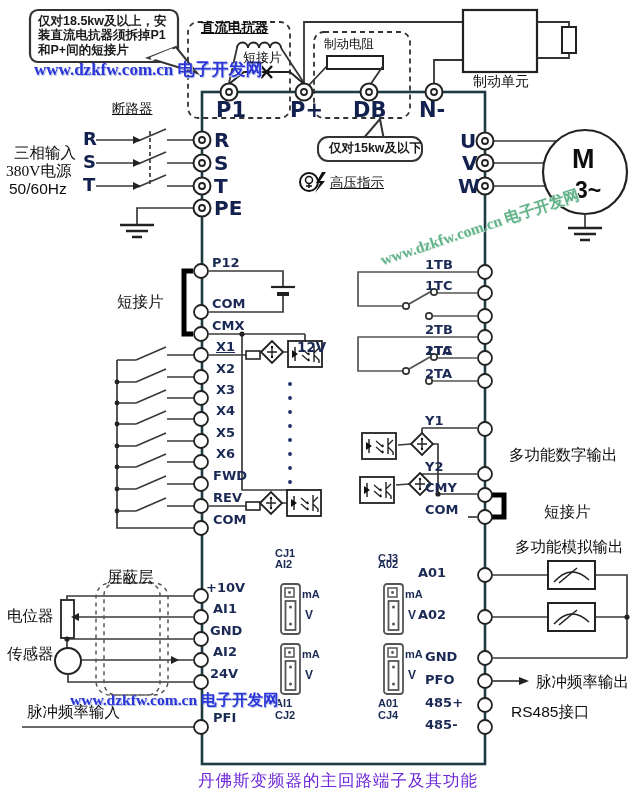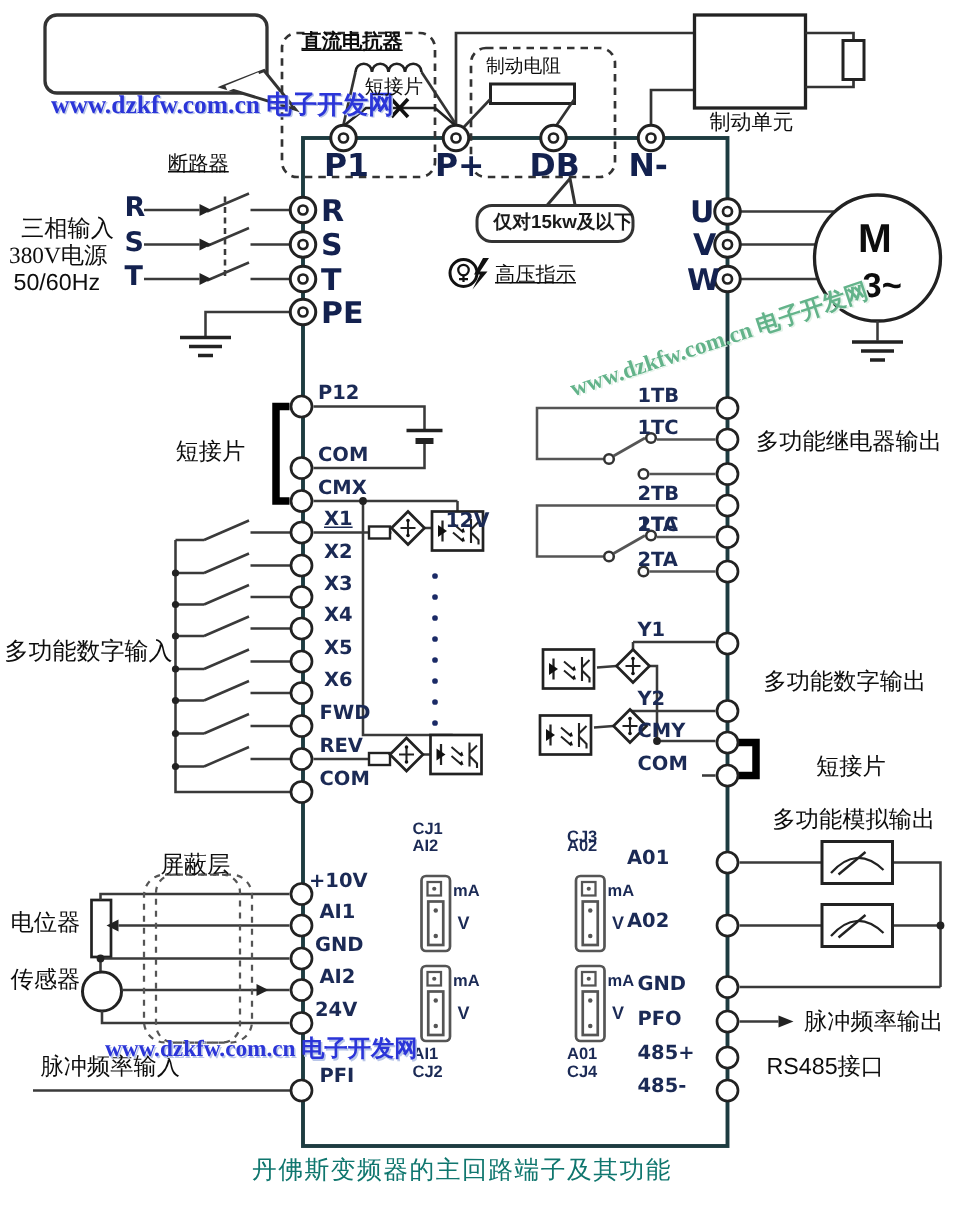--- a/index.html
+++ b/index.html
@@ -11,21 +11,21 @@
   .term{font-size:13px;font-weight:bold;color:#1b2a55;font-family:"DejaVu Sans",sans-serif;}
   .rt{text-align:left;width:52px;}
   .cn{font-size:15.5px;text-align:right;}
   .cns{font-size:13.5px;text-decoration:underline;}
   .cjl{font-size:11px;font-weight:bold;color:#1b2a55;}
   .note{font-size:12.5px;font-weight:bold;color:#1a1a1a;}
   .wm{font-family:"Liberation Serif","DejaVu Serif",serif;font-weight:bold;
       color:#2b35d8;text-shadow:1px 1px 0 #b9c6e8;}
   .wmg{font-family:"Liberation Serif","DejaVu Serif",serif;font-weight:bold;
       color:#63b38a;text-shadow:1px 1px 0 #e4f2e9;}
-  .cap{font-size:16.5px;color:#0f766e;letter-spacing:1px;text-align:left;width:340px;}
+  .cap{font-size:16.5px;color:#6d28d9;letter-spacing:1px;text-align:center;width:340px;}
 </style>
 </head>
 <body>
 
 <div id="stage">
 
 <svg id="wires" width="635" height="803" viewBox="0 0 635 803">
   <defs>
     <g id="term2">
           <circle r="8.5" fill="#fff" stroke="#222" stroke-width="2"></circle>
@@ -286,20 +286,25 @@
     <use href="#term1" x="485" y="517"></use>
         <use href="#term1" x="485" y="575"></use>
         <use href="#term1" x="485" y="617"></use>
     <use href="#term1" x="485" y="658"></use>
         <use href="#term1" x="485" y="681"></use>
         <use href="#term1" x="485" y="705"></use>
     <use href="#term1" x="485" y="727"></use>
   </g>
 </svg>
 
+<div class="lbl note" style="left:38px;top:14px;">
+  <div>仅对18.5kw及以上，安</div>
+  <div>装直流电抗器须拆掉P1</div>
+  <div>和P+间的短接片</div>
+</div>
 <div class="lbl wm" style="left:34px;top:60px;font-size:17px;">www.dzkfw.com.cn 电子开发网</div>
 <div class="lbl cns" style="left:201px;top:20px;font-weight:bold;">直流电抗器</div>
 <div class="lbl" style="left:243px;top:51px;font-size:13px;">短接片</div>
 <div class="lbl" style="left:324px;top:37px;font-size:12.5px;">制动电阻</div>
 <div class="lbl" style="left:473px;top:33px;font-size:14px;margin-top:40px;">制动单元</div>
 <div class="lbl cns" style="left:112px;top:101px;">断路器</div>
 <div class="lbl note" style="left:329px;top:141px;">仅对15kw及以下</div>
 <div class="lbl cns" style="left:330px;top:175px;">高压指示</div>
 
 <div class="lbl big" style="left:216px;top:98px;font-size:21px;">P1</div>
@@ -356,22 +361,20 @@
 <div class="lbl term rt" style="right:158px;top:503px;">COM</div>
 <div class="lbl term rt" style="right:165px;top:566px;">A01</div>
 <div class="lbl term rt" style="right:165px;top:608px;">A02</div>
 <div class="lbl term rt" style="right:158px;top:650px;">GND</div>
 <div class="lbl term rt" style="right:158px;top:673px;">PFO</div>
 <div class="lbl term rt" style="right:158px;top:696px;">485+</div>
 <div class="lbl term rt" style="right:158px;top:718px;">485-</div>
 
 <div class="lbl cn" style="left:117px;top:293px;">短接片</div>
 <div class="lbl term" style="left:297px;top:296px;font-size:13.5px;margin-top:44px;">12V</div>
-<div class="lbl cn" style="left:3px;top:426px;font-size:16px;">多功能数字输入</div>
-<div class="lbl cn" style="left:504px;top:286px;">多功能继电器输出</div>
 <div class="lbl cn" style="left:509px;top:446px;">多功能数字输出</div>
 <div class="lbl cn" style="left:544px;top:503px;">短接片</div>
 <div class="lbl cn" style="left:515px;top:538px;">多功能模拟输出</div>
 <div class="lbl cn" style="left:536px;top:673px;">脉冲频率输出</div>
 <div class="lbl cn" style="left:511px;top:703px;">RS485接口</div>
 <div class="lbl cn" style="left:107px;top:568px;">屏蔽层</div>
 <div class="lbl cn" style="left:7px;top:607px;">电位器</div>
 <div class="lbl cn" style="left:7px;top:645px;">传感器</div>
 <div class="lbl cn" style="left:27px;top:703px;">脉冲频率输入</div>
 

